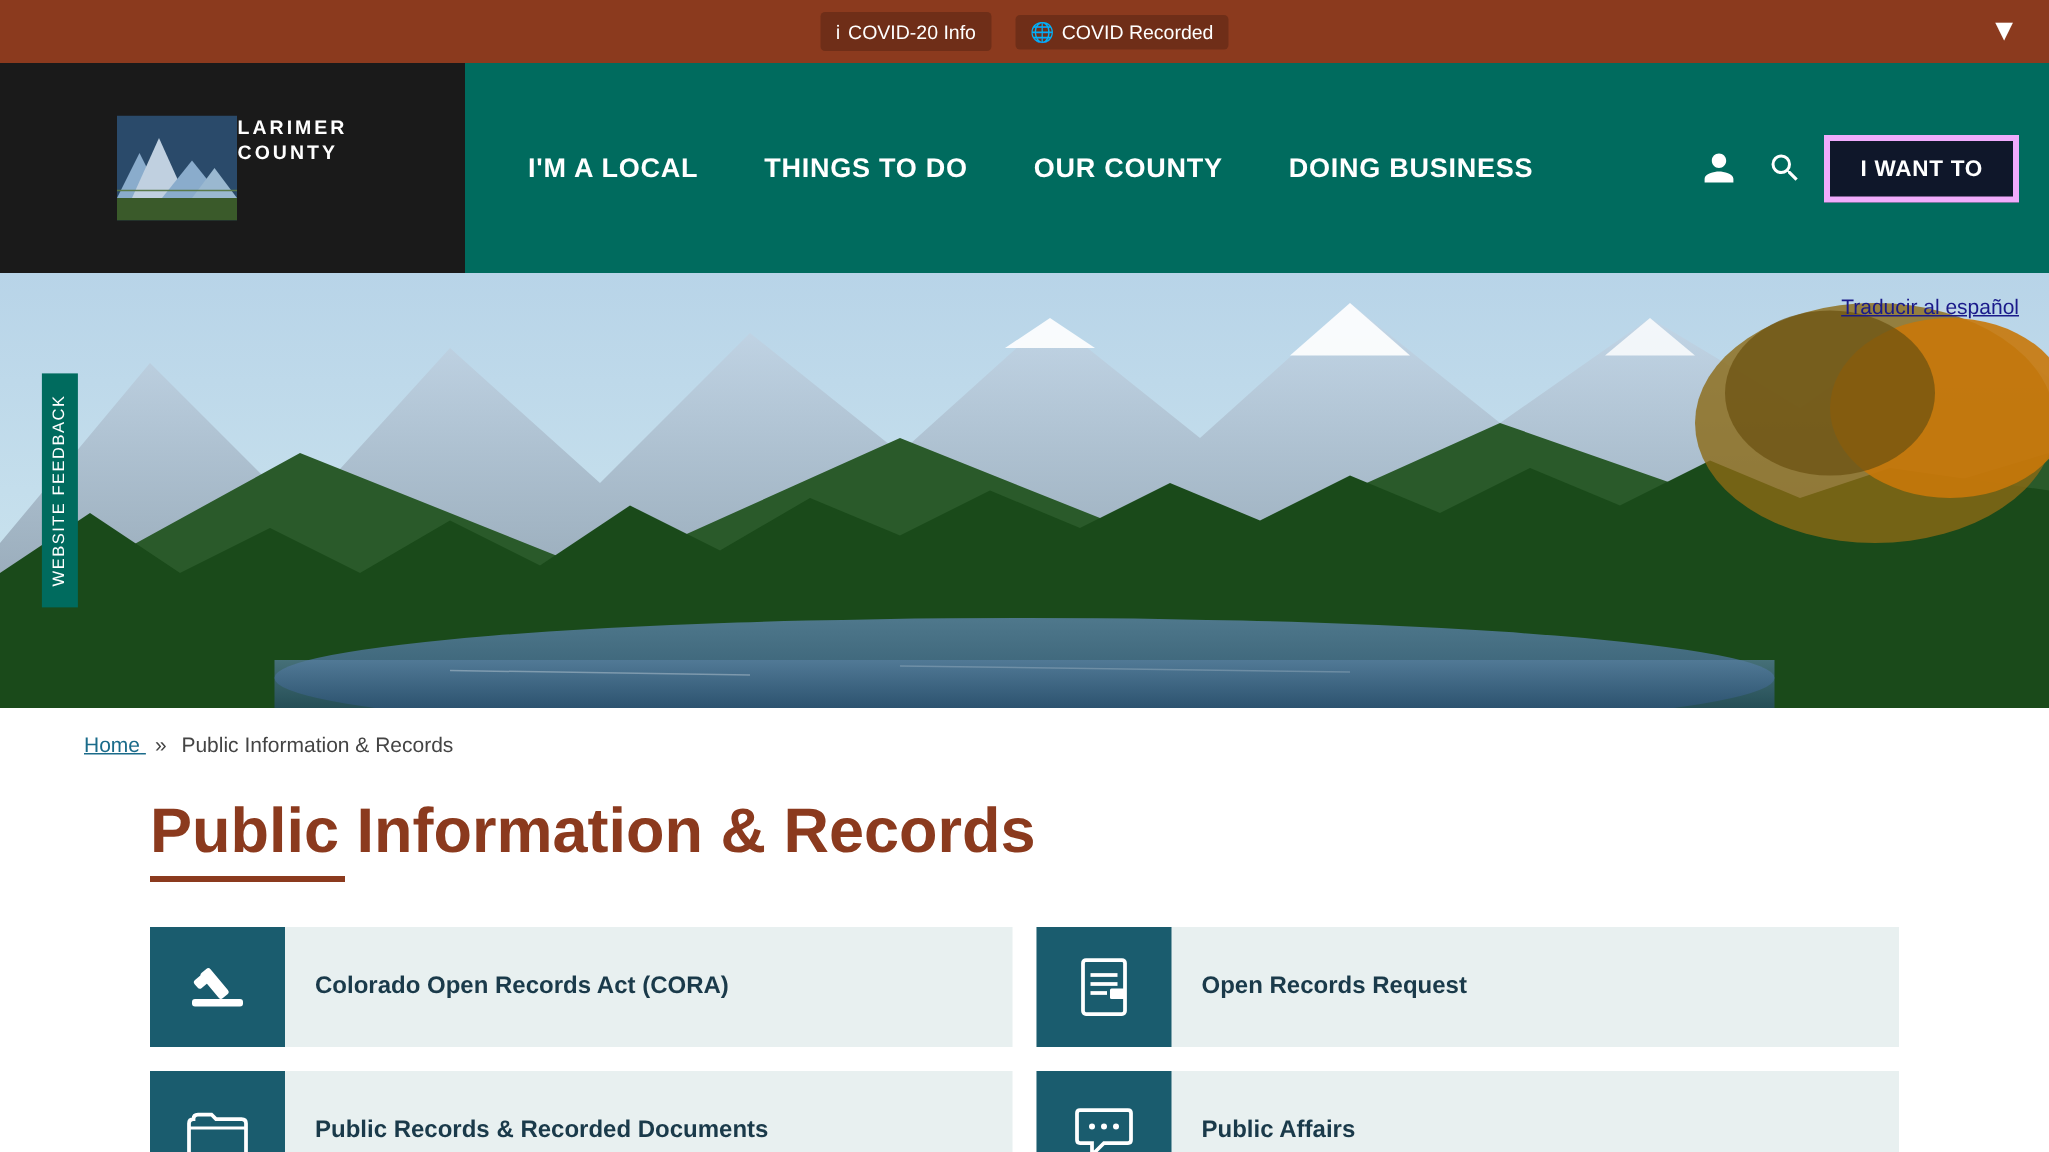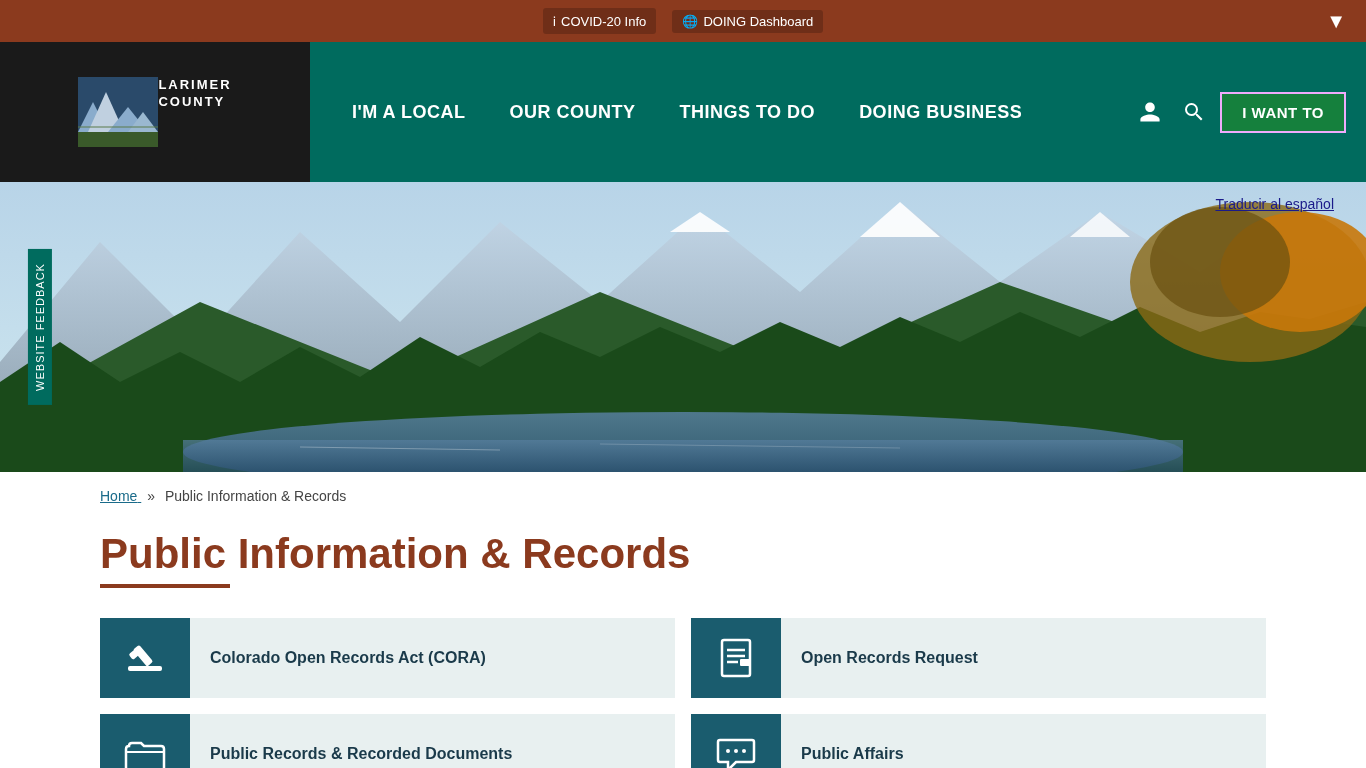--- a/index.html
+++ b/index.html
@@ -103,23 +103,23 @@
       background: none;
       border: none;
       cursor: pointer;
       font-size: 22px;
       padding: 6px;
       display: flex;
       align-items: center;
       justify-content: center;
     }
     .i-want-to-btn {
-      background: #15803d;
-      color: white;
-      border: 2px solid #f0abfc;
+      background: #0f172a;
+      color: white;
+      border: 4px solid #f0abfc;
       padding: 10px 20px;
       font-size: 15px;
       font-weight: bold;
       text-transform: uppercase;
       letter-spacing: 0.5px;
       cursor: pointer;
       white-space: nowrap;
     }
 
     
@@ -129,21 +129,21 @@
       height: 290px;
       overflow: hidden;
     }
     .hero-svg {
       width: 100%;
       height: 100%;
     }
     .translate-link {
       position: absolute;
       top: 14px;
-      right: 32px;
+      right: 20px;
       color: #1a1a8a;
       font-size: 14px;
       cursor: pointer;
     }
     .feedback-tab {
       position: absolute;
       left: 0;
       top: 50%;
       transform: translateY(-50%) rotate(-90deg);
       transform-origin: center center;
@@ -153,21 +153,21 @@
       padding: 6px 14px;
       letter-spacing: 1px;
       text-transform: uppercase;
       cursor: pointer;
       white-space: nowrap;
       margin-left: -38px;
     }
 
     
     .breadcrumb {
-      padding: 16px 100px;
+      padding: 16px 56px;
       font-size: 14px;
       color: #444;
     }
     .breadcrumb a {
       color: #1a6b8a;
       text-decoration: underline;
     }
     .breadcrumb .separator { margin: 0 6px; }
 
     
@@ -225,21 +225,21 @@
 </head>
 <body>
 
 <div class="alert-bar">
   <a href="#">
     <span>ℹ</span>
     <span>COVID-20 Info</span>
   </a>
   <a href="#">
     <span>🌐</span>
-    <span>DOING Dashboard</span>
+    <span>COVID Recorded</span>
   </a>
   <span class="alert-chevron">▼</span>
 </div>
 
 <div class="header">
   <div class="logo-area">
     <div class="logo-inner">
 
       <svg class="logo-svg" viewBox="0 0 80 70" xmlns="http://www.w3.org/2000/svg">
 
@@ -258,24 +258,24 @@
         <span>LARIMER</span><br>
         <span>COUNTY</span>
       </div>
     </div>
   </div>
   <div class="nav-area">
     <a class="nav-item" href="#">
       <span>I'M A LOCAL</span>
     </a>
     <a class="nav-item" href="#">
+      <span>THINGS TO DO</span>
+    </a>
+    <a class="nav-item" href="#">
       <span>OUR COUNTY</span>
-    </a>
-    <a class="nav-item" href="#">
-      <span>THINGS TO DO</span>
     </a>
     <a class="nav-item" href="#">
       <span>DOING BUSINESS</span>
     </a>
     <div class="nav-icons">
       <button class="nav-icon-btn">
         <svg width="24" height="24" viewBox="0 0 24 24" fill="white">
             <path d="M12 12c2.7 0 4.8-2.1 4.8-4.8S14.7 2.4 12 2.4 7.2 4.5 7.2 7.2 9.3 12 12 12zm0 2.4c-3.2 0-9.6 1.6-9.6 4.8v2.4h19.2v-2.4c0-3.2-6.4-4.8-9.6-4.8z"></path>
           </svg>
       </button>

